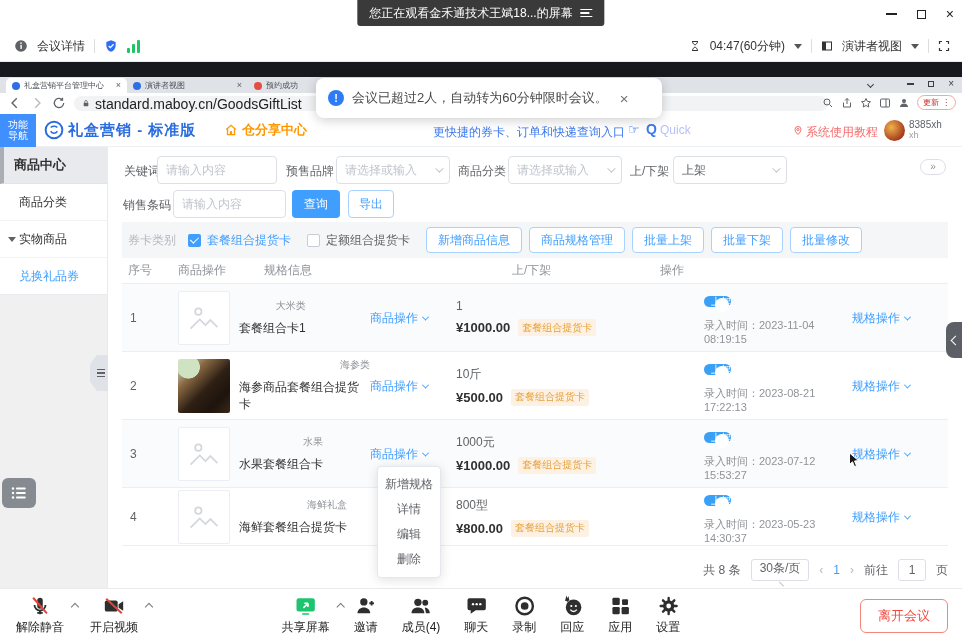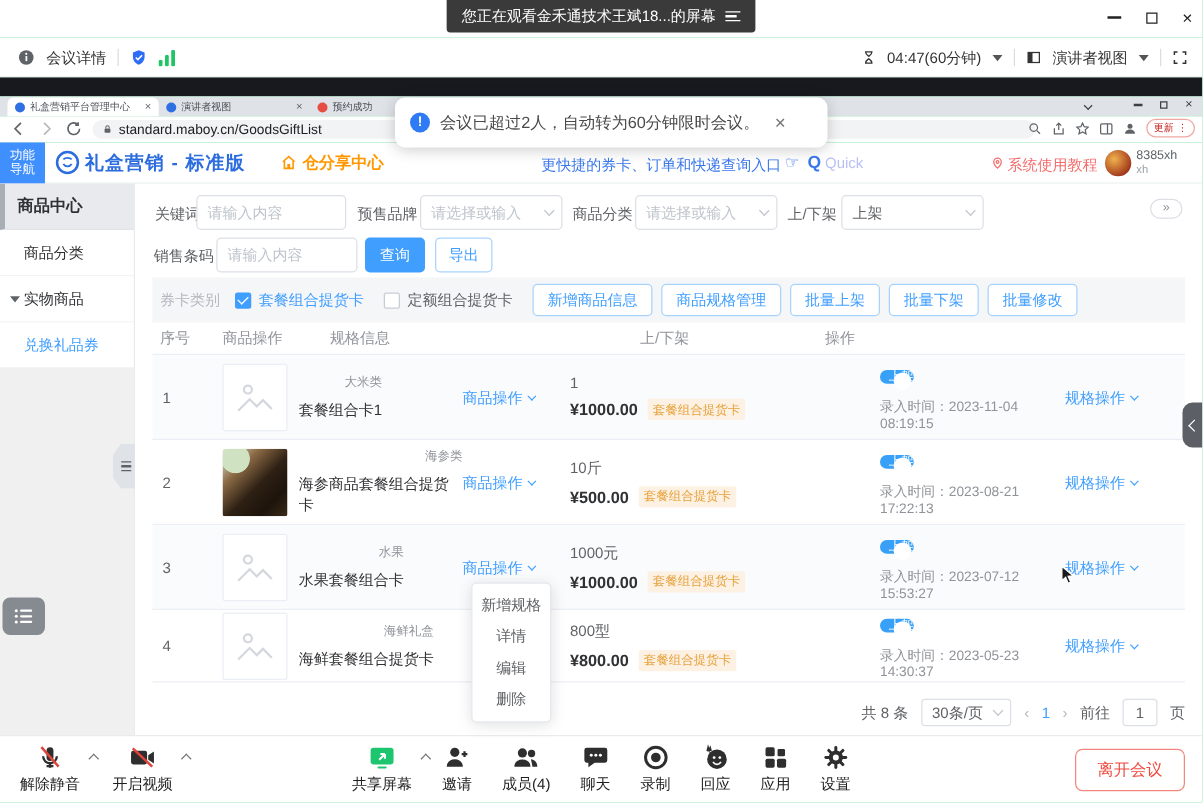--- a/index.html
+++ b/index.html
@@ -41,21 +41,21 @@
   .tab .t-close { font-size:9px; color:#5f6368; line-height:1; }
   .fav-blue{ background:#2f6fe4; } .fav-red{ background:#e54d42; } .fav-grey{ background:#9aa0a6; }
   .fav-multi{ border-radius:1px; background:conic-gradient(#e94235 0 25%,#34a853 0 50%,#4285f4 0 75%,#fbbc05 0); }
   .ts-controls { position:absolute; right:8px; top:2px; display:flex; gap:14px; align-items:center; color:#3c4043; }
   .ts-chev { width:5px; height:5px; border-right:1.2px solid #3c4043; border-bottom:1.2px solid #3c4043; transform:rotate(45deg); margin-right:20px; }
   .ts-min { width:7px; height:1.2px; background:#3c4043; } .ts-max{ width:6px;height:6px;border:1.1px solid #3c4043; } .ts-close{ font-size:10px; line-height:1; }
 
   .navbar { position:absolute; left:0; top:93px; width:962px; height:21px; background:#fff; }
   .nav-ic { position:absolute; top:3px; width:14px; height:14px; }
   .urlpill { position:absolute; left:74px; top:3px; width:754px; height:15px; background:#f1f3f4; border-radius:8px; display:flex; align-items:center; gap:5px; padding:0 8px; }
-  .urltext { font-size:11px; color:#202124; }
+  .urltext { font-size:14px; color:#202124; }
   .nav-right { position:absolute; right:6px; top:2px; display:flex; align-items:center; gap:7px; }
   .upd-pill { display:flex; align-items:center; gap:3px; border:1px solid #f0a9a2; border-radius:8px; padding:1px 5px; color:#c5221f; font-size:8px; }
 
   
   .appheader { position:absolute; left:0; top:114px; width:962px; height:33px; background:#fff; border-bottom:1px solid #eef0f4; }
   .navbox { position:absolute; left:0; top:0; width:36px; height:33px; background:#3f8ffe; color:#fff; font-size:10px; line-height:11px; padding:5px 8px; word-break:break-all; text-align:center; }
   .brand { position:absolute; left:68px; top:7px; font-size:15px; font-weight:bold; color:#2b6cdf; letter-spacing:1px; }
   .sharecenter { position:absolute; left:224px; top:7px; display:flex; gap:4px; align-items:center; color:#ff9800; font-size:13px; font-weight:bold; }
   .entrytip { position:absolute; left:433px; top:10px; font-size:12px; color:#3a78ee; }
   .hand { position:absolute; left:628px; top:8px; font-size:13px; color:#3a78ee; }
@@ -117,21 +117,21 @@
   .spec1 { font-size:12px; color:#606266; }
   .spec2 { margin-top:6px; display:flex; align-items:center; }
   .price { font-size:13px; font-weight:bold; color:#303133; }
   .tag { margin-left:8px; font-size:10px; color:#e6a23c; background:#fdf1e3; border-radius:2px; padding:1.5px 4px; }
   .cell-shelf { width:148px; }
   .switch { width:40px; height:18px; border-radius:9px; background:#38a1f7; position:relative; color:#fff; font-size:10px; line-height:18px; padding-left:7px; }
   .switch::after { content:""; position:absolute; right:2px; top:2px; width:14px; height:14px; border-radius:50%; background:#fff; }
   .rtime { margin-top:7px; font-size:11px; color:#909399; }
 
   .pager { position:absolute; right:14px; top:412px; display:flex; align-items:center; gap:10px; font-size:12px; color:#606266; }
-  .psize { border:1px solid #dcdfe6; border-radius:3px; height:22px; display:flex; align-items:center; gap:8px; padding:0 8px; color:#606266; }
+  .psize { border:1px solid #dcdfe6; border-radius:3px; height:22px; display:flex; align-items:center; gap:8px; padding:0 8px; color:#606266;flex-direction:column; }
   .parrow { color:#b4b8bf; font-size:12px; } .pcur { color:#409EFF; }
   .pgoto { width:28px; height:22px; border:1px solid #dcdfe6; border-radius:3px; text-align:center; font-size:12px; color:#606266; }
 
   
   .hex-handle { position:absolute; left:90px; top:355px; width:18px; height:36px; background:#dfe2e6; clip-path:polygon(38% 0,100% 0,100% 100%,38% 100%,0 74%,0 26%); display:flex; align-items:center; justify-content:center; }
   .hex-lines { display:flex; flex-direction:column; gap:2px; margin-left:4px; }
   .hex-lines i { width:8px; height:1.4px; background:#5f6368; display:block; }
   .list-fab { position:absolute; left:2px; top:478px; width:34px; height:30px; background:rgba(125,130,138,.92); border-radius:6px; display:flex; align-items:center; justify-content:center; }
   .right-handle { position:absolute; left:946px; top:322px; width:16px; height:36px; background:#5c6066; border-radius:8px 0 0 8px; display:flex; align-items:center; justify-content:center; }
   .rh-chev { width:7px; height:7px; border-left:1.8px solid #fff; border-bottom:1.8px solid #fff; transform:rotate(45deg); margin-left:3px; }

